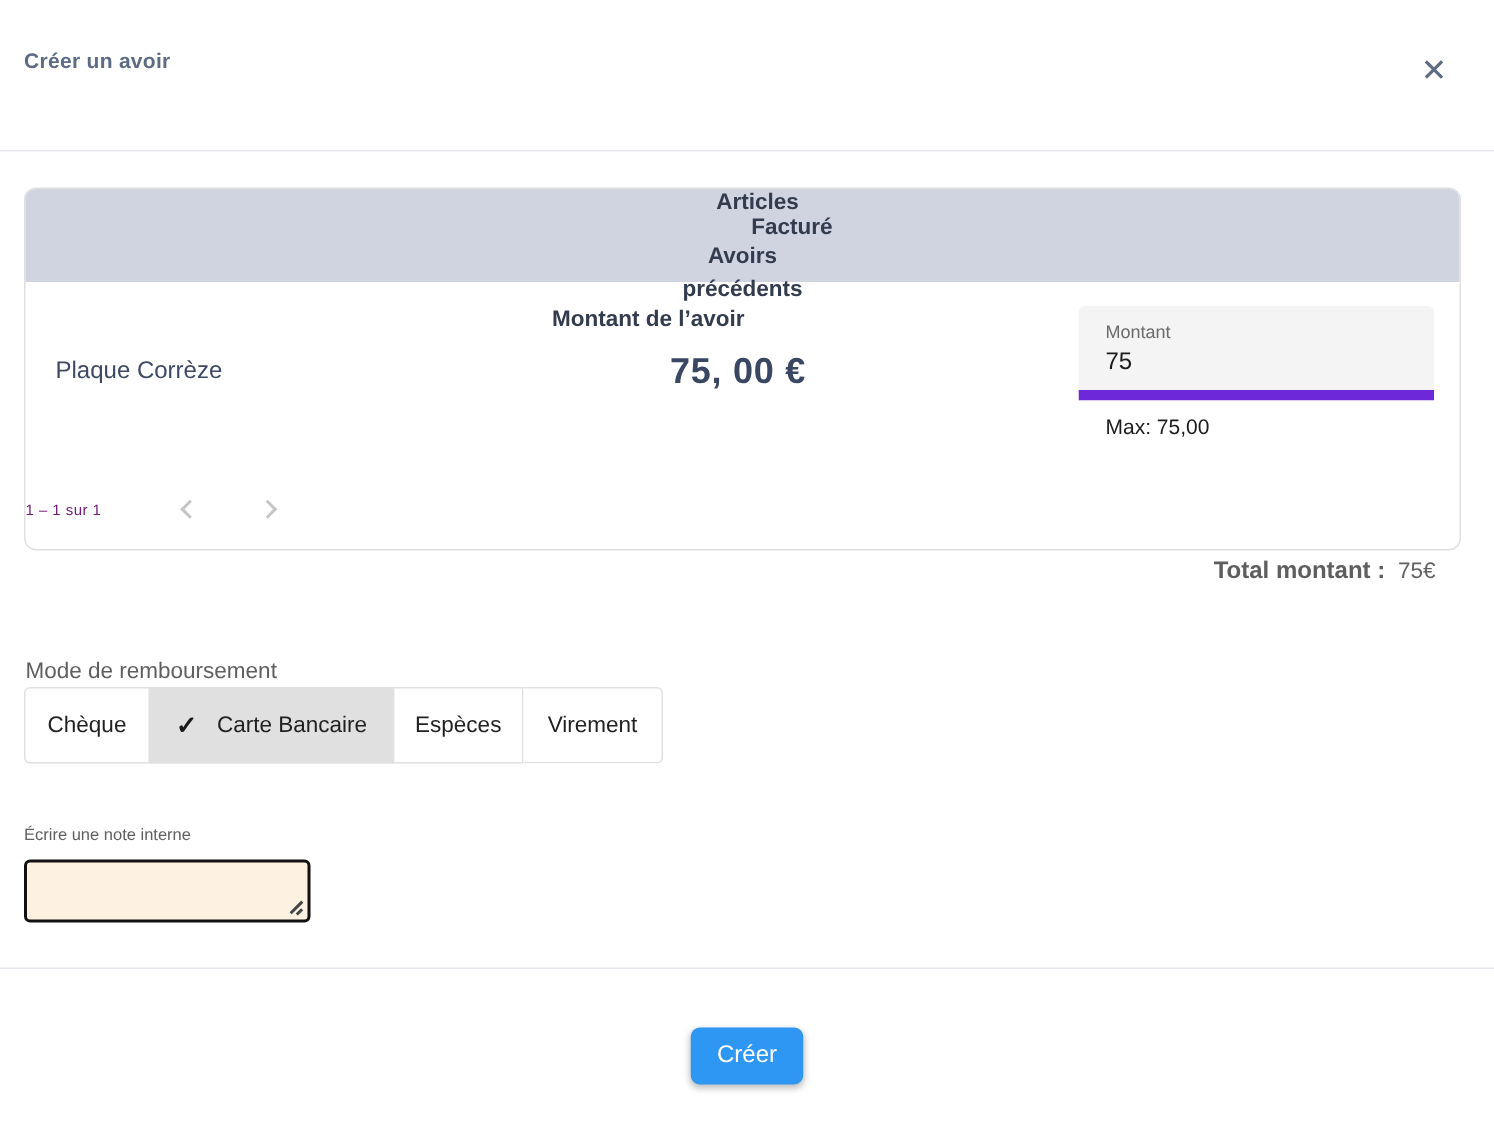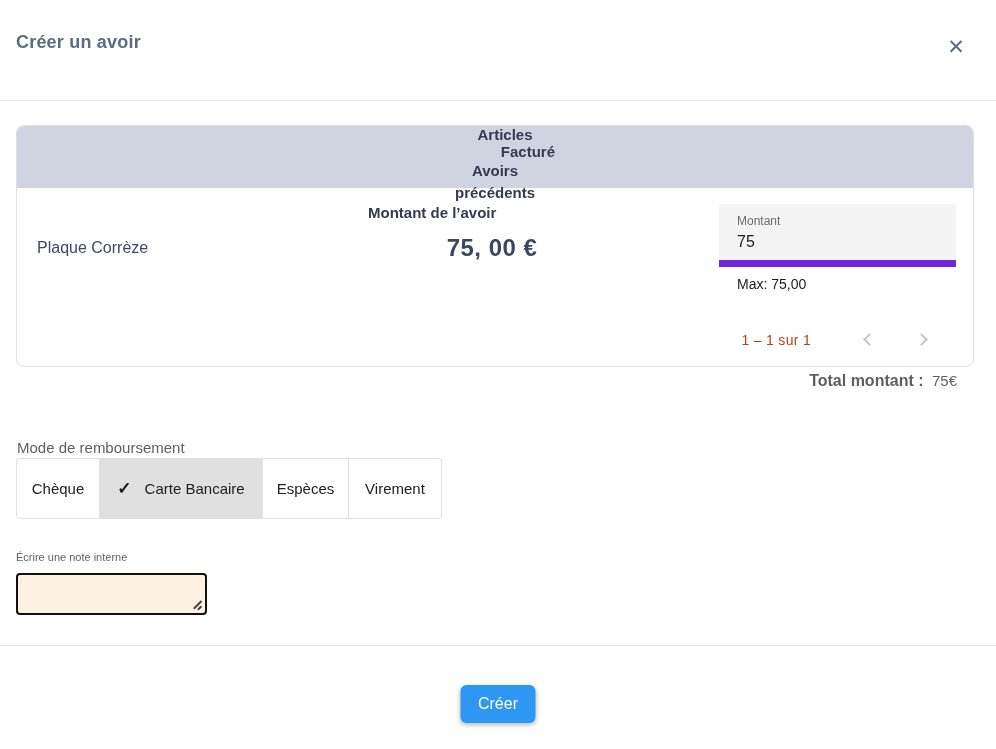--- a/index.html
+++ b/index.html
@@ -2,21 +2,21 @@
 <html style="--accent: #2e96f3; --title: #5d6b85; --table-header-bg: #cfd4e0; --table-header-text: #333c4e; --field-bg: #f4f4f4; --toggle-selected-bg: #e0e0e0; --note-bg: #fdf1e1; --divider: #e7e7ee;"><head>
 <meta charset="utf-8">
 <style>
   * { margin:0; padding:0; box-sizing:border-box; }
   html,body { width:996px; height:749px; background:#fff;
     font-family:"Liberation Sans", sans-serif; position:relative; overflow:hidden; }
 
   
   .modal-header { position:absolute; top:0; left:0; width:996px; height:101px;
     border-bottom:1px solid var(--divider,#e7e7ee); background:#fff; }
-  .modal-title { position:absolute; left:16px; top:32px; font-size:18px;
+  .modal-title { position:absolute; left:16px; top:32px; font-size:14px;
     color:var(--title,#5d6b85); letter-spacing:.2px; }
   .close-btn { position:absolute; right:26px; top:33px; width:28px; height:28px;
     border:none; background:transparent; color:var(--title,#5d6b85);
     font-size:21px; line-height:28px; text-align:center; cursor:pointer;
     font-family:"DejaVu Sans", sans-serif; }
 
   
   .table-card { position:absolute; left:16px; top:125px; width:958px;
     border:1px solid #e0e0e0; border-radius:8px; background:#fff; }
   .thead { display:flex; align-items:center; height:62px;
@@ -35,40 +35,40 @@
 
   .mat-field { width:237px; background:var(--field-bg,#f4f4f4);
     border-radius:4px 4px 0 0; border-bottom:7px solid #6d28d9;
     padding:10px 18px 9px 18px; }
   .mat-label { font-size:12px; color:#6b6b6b; }
   .mat-input { display:block; width:100%; border:none; background:transparent;
     font-size:16px; color:#1c1c1c; margin-top:5px; outline:none;
     font-family:"Liberation Sans", sans-serif; }
   .max-hint { font-size:14px; color:#1c1c1c; margin:9px 0 0 18px; }
 
-  .pagination { display:flex; align-items:center; justify-content:flex-end;
-    height:52px; padding-right:36px; font-size:14px; color:#c2410c; }
+  .pagination { display:flex; align-items:center; justify-content:flex-start;
+    height:52px; padding-right:36px; font-size:10px; color:#701a75; }
   .page-range { letter-spacing:.3px; }
   .chev-btn { border:none; background:transparent; width:24px; height:24px;
     position:relative; cursor:default; }
   .chev-btn.left { margin-left:46px; }
   .chev-btn.right { margin-left:32px; }
   .chev { position:absolute; top:7px; left:8px; width:9px; height:9px;
     border-right:2px solid #c5c5c5; border-bottom:2px solid #c5c5c5; }
   .chev.l { transform:rotate(135deg); }
   .chev.r { transform:rotate(-45deg); left:4px; }
 
   
   .total-line { position:absolute; top:372px; right:39px; color:#5e5e5e; }
   .total-label { font-size:16px; font-weight:bold; vertical-align:baseline; }
   .total-value { font-size:15px; font-weight:normal; color:#616161; margin-left:4px; }
 
   
   .mode-label { position:absolute; left:17px; top:439px; font-size:15px; color:#5f5f5f; }
-  .toggle-group { position:absolute; left:16px; top:458px; display:flex; height:61px;
+  .toggle-group { position:absolute; left:16px; top:458px; display:flex; height:51px;
     border-radius:4px; }
   .toggle-btn { display:flex; align-items:center; justify-content:center;
     background:#fff; border:1px solid #e0e0e0; border-left-width:0;
     font-size:15px; color:#212121; cursor:pointer; padding:0;
     font-family:"Liberation Sans", sans-serif; }
   .toggle-btn:first-child { border-left-width:1px; border-radius:4px 0 0 4px; }
   .toggle-btn:last-child { border-radius:0 4px 4px 0; }
   .toggle-btn.selected { background:var(--toggle-selected-bg,#e0e0e0); }
   .w-cheque { width:84px; } .w-cb { width:163px; } .w-vir { width:93px; } .w-esp { width:86px; }
   .check-icon { font-size:17px; font-weight:bold; margin-right:13px; color:#1a1a1a; }

